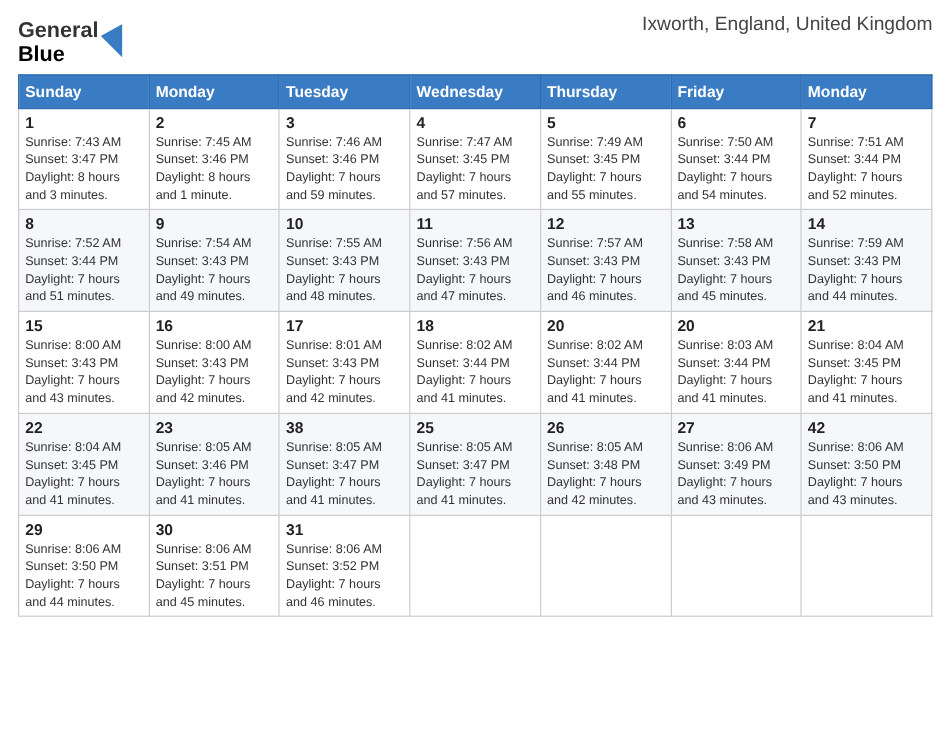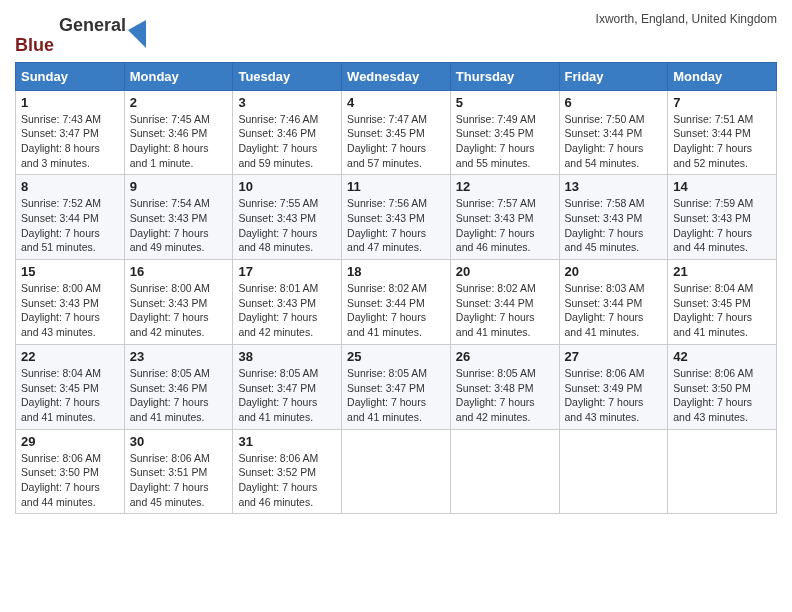--- a/index.html
+++ b/index.html
@@ -19,39 +19,39 @@
     .logo {
       display: flex;
       align-items: center;
       margin-top: 6px;
     }
     .logo-text {
       font-size: 18px;
       font-weight: bold;
       line-height: 1.1;
     }
-    .logo-text .general { color: #333; margin-left: 44px; }
-    .logo-text .blue { color: #7f1d1d; }
+    .logo-text .general { color: #333; }
+    .logo-text .blue { color: #000000; }
     .logo-icon {
       width: 18px;
       height: 28px;
       margin-left: 2px;
       margin-top: -4px;
     }
     .title-area {
       text-align: right;
     }
     .month-title {
       font-size: 36px;
       font-weight: bold;
       color: #222;
       line-height: 1.1;
     }
     .location {
-      font-size: 12px;
+      font-size: 16px;
       color: #444;
       margin-top: 2px;
     }
     .calendar-table {
       width: 100%;
       border-collapse: collapse;
       margin-top: 6px;
       font-size: 11px;
     }
     .calendar-table th {

